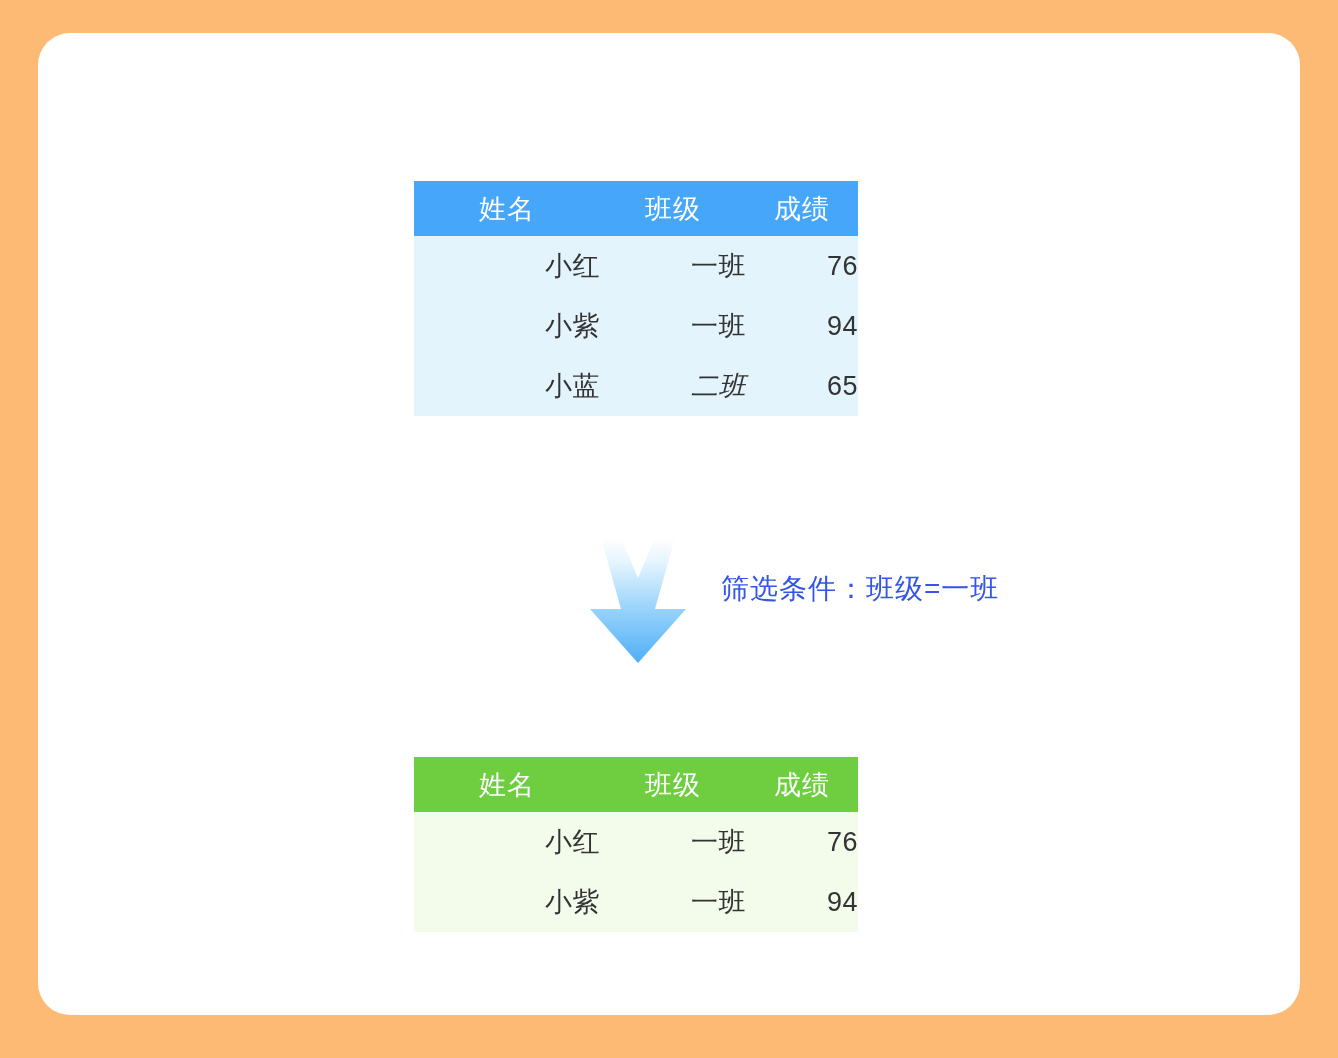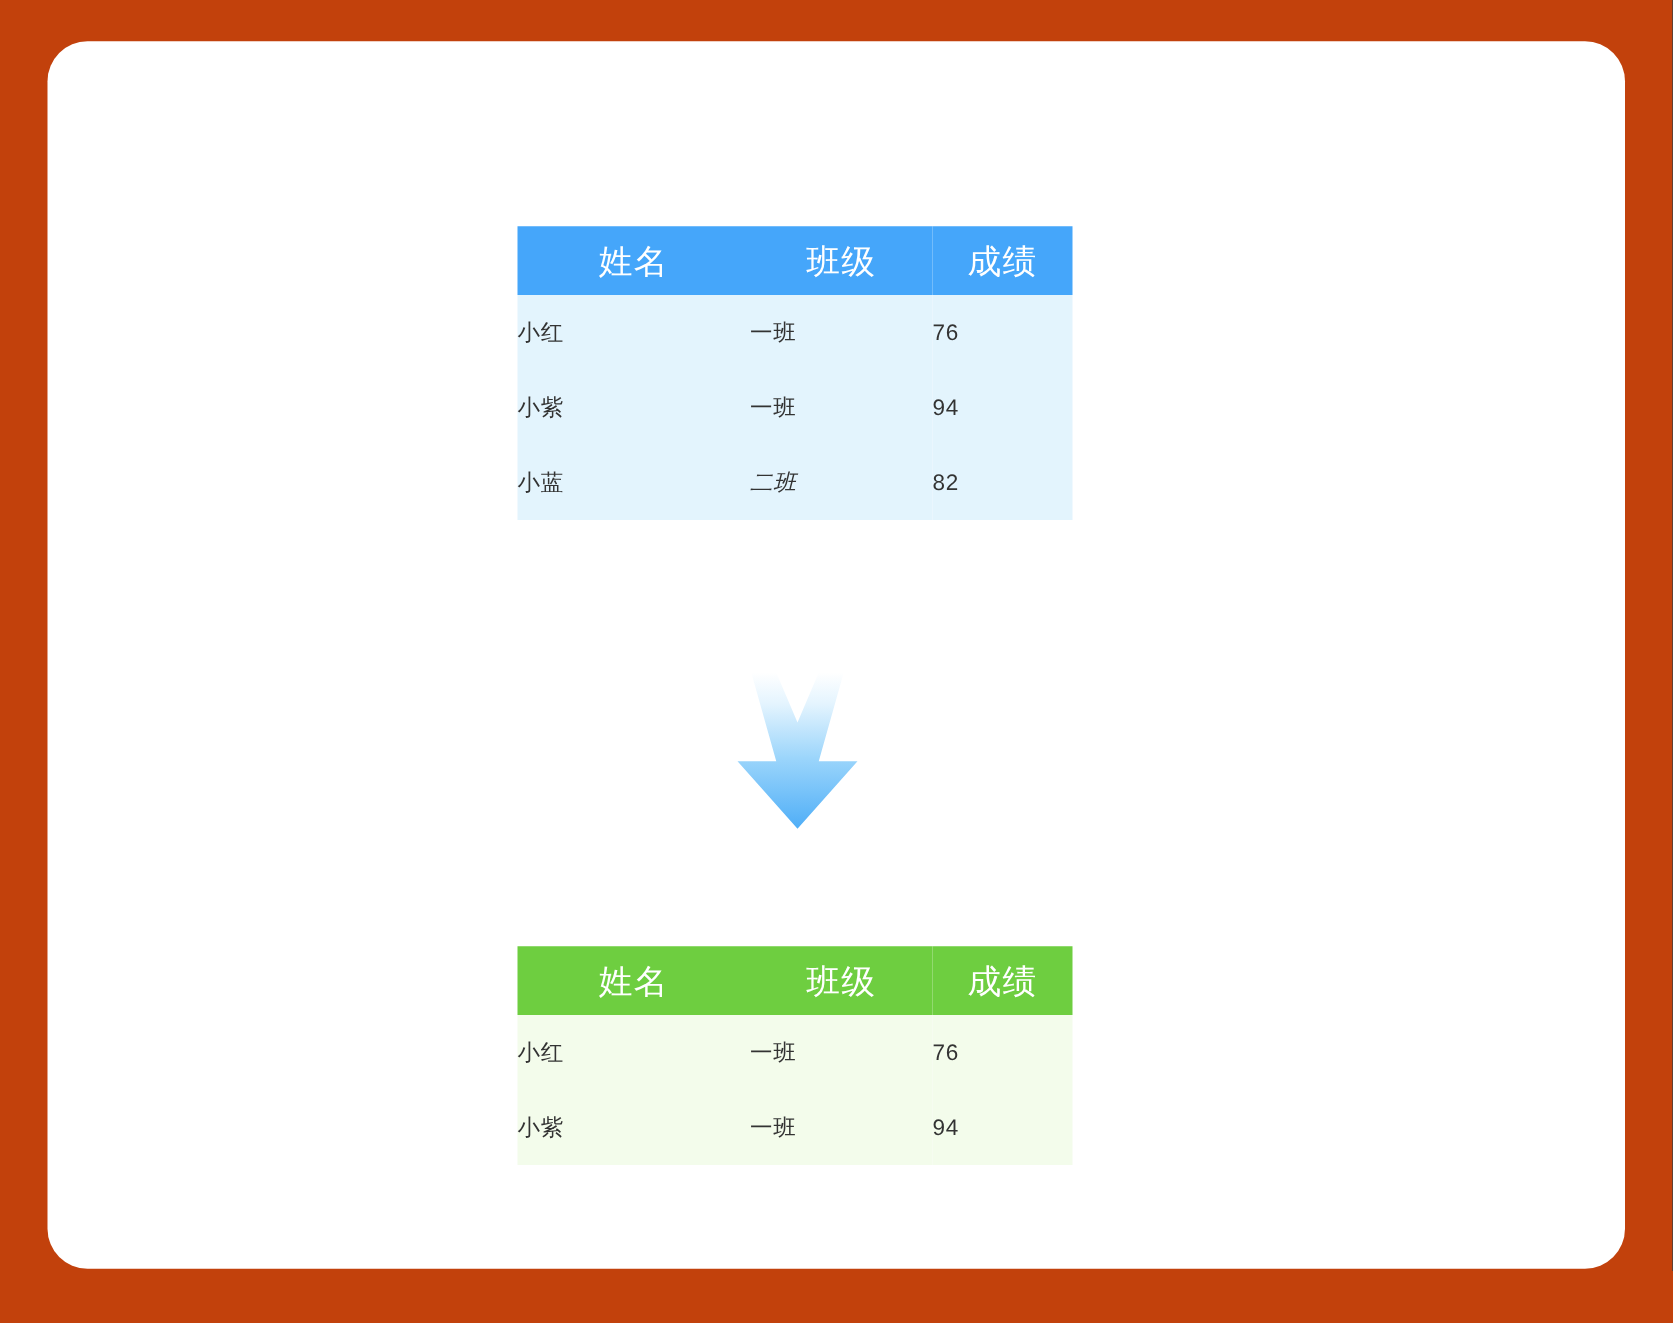--- a/index.html
+++ b/index.html
@@ -12,21 +12,21 @@
     height: 1058px;
     overflow: hidden;
     font-family: "Liberation Sans", "DejaVu Sans", sans-serif;
   }
 
   
   #canvas {
     position: relative;
     width: 1338px;
     height: 1058px;
-    background: #c2410c;
+    background: #fdba74;
   }
   #card {
     position: absolute;
     left: 38px;
     top: 33px;
     width: 1262px;
     height: 982px;
     background: #ffffff;
     border-radius: 32px;
   }
@@ -46,23 +46,23 @@
     height: 55px;
     font-weight: 400;
     font-size: 27px;
     color: #ffffff;
     text-align: center;
     padding: 0;
     letter-spacing: 1px;
   }
   .data-table td {
     height: 60px;
-    font-size: 18px;
+    font-size: 27px;
     color: #333333;
-    text-align: left;
+    text-align: right;
     padding: 0;
     letter-spacing: 0.5px;
   }
 
   
   #table-source { left: 376px; top: 148px; }
   #table-source thead tr { background: #45A6FA; }
   #table-source tbody    { background: #E3F4FD; }
 
   
@@ -120,37 +120,38 @@
           <td>76</td>
         </tr>
         <tr>
           <td>小紫</td>
           <td class="cls-match">一班</td>
           <td>94</td>
         </tr>
         <tr>
           <td>小蓝</td>
           <td class="cls-plain">二班</td>
-          <td>82</td>
+          <td>65</td>
         </tr>
       </tbody>
     </table>
 
     <svg id="flow-arrow" viewBox="0 0 110 130">
       <defs>
         <linearGradient id="arrowGrad" x1="0" y1="0" x2="0" y2="1">
           <stop offset="0%" stop-color="#FFFFFF"></stop>
           <stop offset="20%" stop-color="#E4F4FE"></stop>
           <stop offset="55%" stop-color="#9BD5FB"></stop>
           <stop offset="100%" stop-color="#4FAEF7"></stop>
         </linearGradient>
       </defs>
       <path d="M 18 2 L 38 2 L 55 42 L 72 2 L 92 2 L 72 73 L 103 73 L 55 127 L 7 73 L 38 73 Z" fill="url(#arrowGrad)"></path>
     </svg>
 
+    <div id="filter-note">筛选条件：班级=一班</div>
 
     <table class="data-table" id="table-result">
       <colgroup>
         <col class="c-name">
           <col class="c-class">
           <col class="c-score">
       </colgroup>
       <thead>
         <tr>
           <th>姓名</th>

